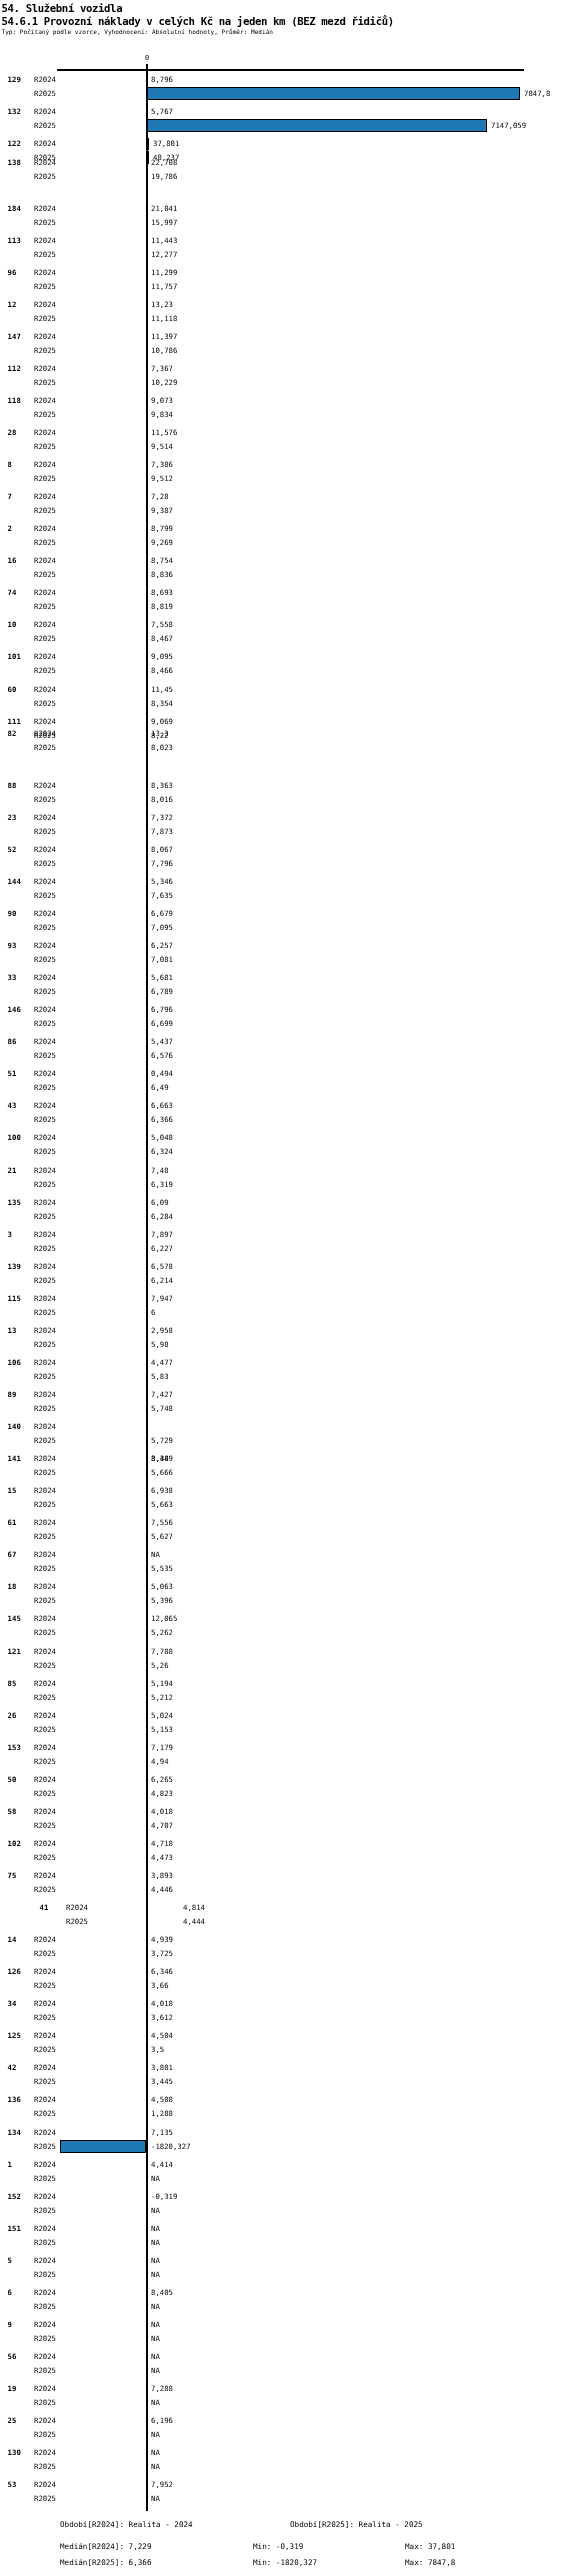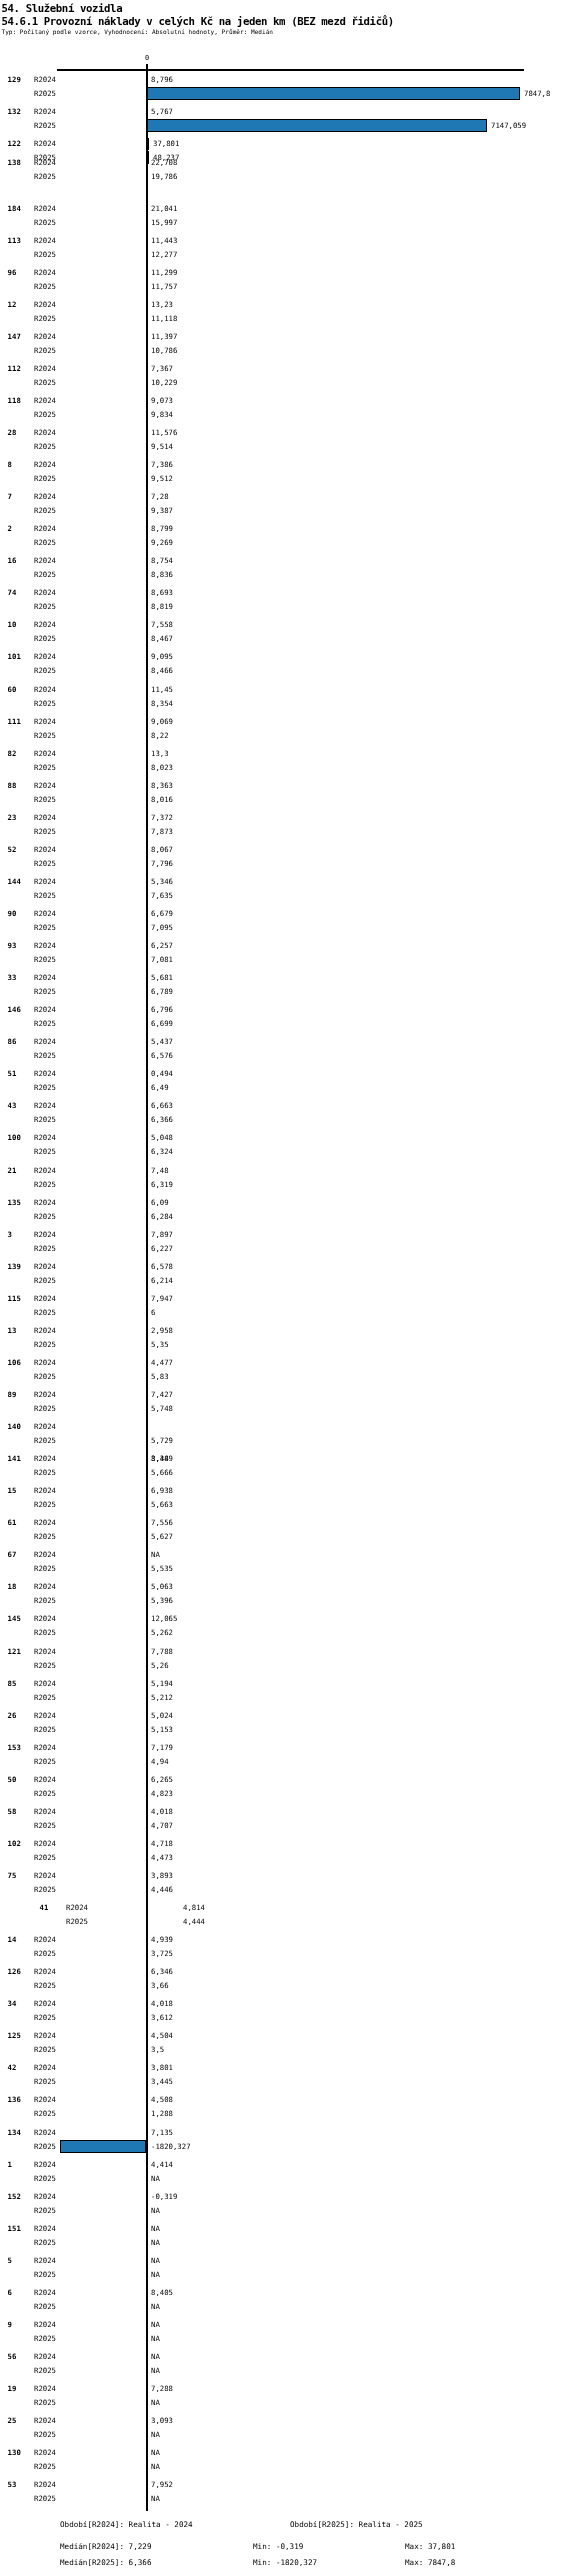--- a/index.html
+++ b/index.html
@@ -262,21 +262,21 @@
       <div class="gid">111</div>
       <div class="grow" style="top: 0px;">
         <div class="ylab">R2024</div>
         <div class="val" style="left: 151px;">9,069</div>
       </div>
       <div class="grow" style="top: 13.7px;">
         <div class="ylab">R2025</div>
         <div class="val" style="left: 151px;">8,22</div>
       </div>
     </div>
-    <div class="group" style="top: 747px;">
+    <div class="group" style="top: 727px;">
       <div class="gid">82</div>
       <div class="grow" style="top: 0px;">
         <div class="ylab">R2024</div>
         <div class="val" style="left: 151px;">13,3</div>
       </div>
       <div class="grow" style="top: 13.7px;">
         <div class="ylab">R2025</div>
         <div class="val" style="left: 151px;">8,023</div>
       </div>
     </div>
@@ -468,21 +468,21 @@
       </div>
     </div>
     <div class="group" style="top: 1324px;">
       <div class="gid">13</div>
       <div class="grow" style="top: 0px;">
         <div class="ylab">R2024</div>
         <div class="val" style="left: 151px;">2,958</div>
       </div>
       <div class="grow" style="top: 13.7px;">
         <div class="ylab">R2025</div>
-        <div class="val" style="left: 151px;">5,35</div>
+        <div class="val" style="left: 151px;">5,98</div>
       </div>
     </div>
     <div class="group" style="top: 1356px;">
       <div class="gid">106</div>
       <div class="grow" style="top: 0px;">
         <div class="ylab">R2024</div>
         <div class="val" style="left: 151px;">4,477</div>
       </div>
       <div class="grow" style="top: 13.7px;">
         <div class="ylab">R2025</div>
@@ -839,21 +839,21 @@
       </div>
       <div class="grow" style="top: 13.7px;">
         <div class="ylab">R2025</div>
         <div class="val" style="left: 151px;">NA</div>
       </div>
     </div>
     <div class="group" style="top: 2414px;">
       <div class="gid">25</div>
       <div class="grow" style="top: 0px;">
         <div class="ylab">R2024</div>
-        <div class="val" style="left: 151px;">3,093</div>
+        <div class="val" style="left: 151px;">6,196</div>
       </div>
       <div class="grow" style="top: 13.7px;">
         <div class="ylab">R2025</div>
         <div class="val" style="left: 151px;">NA</div>
       </div>
     </div>
     <div class="group" style="top: 2446px;">
       <div class="gid">130</div>
       <div class="grow" style="top: 0px;">
         <div class="ylab">R2024</div>

